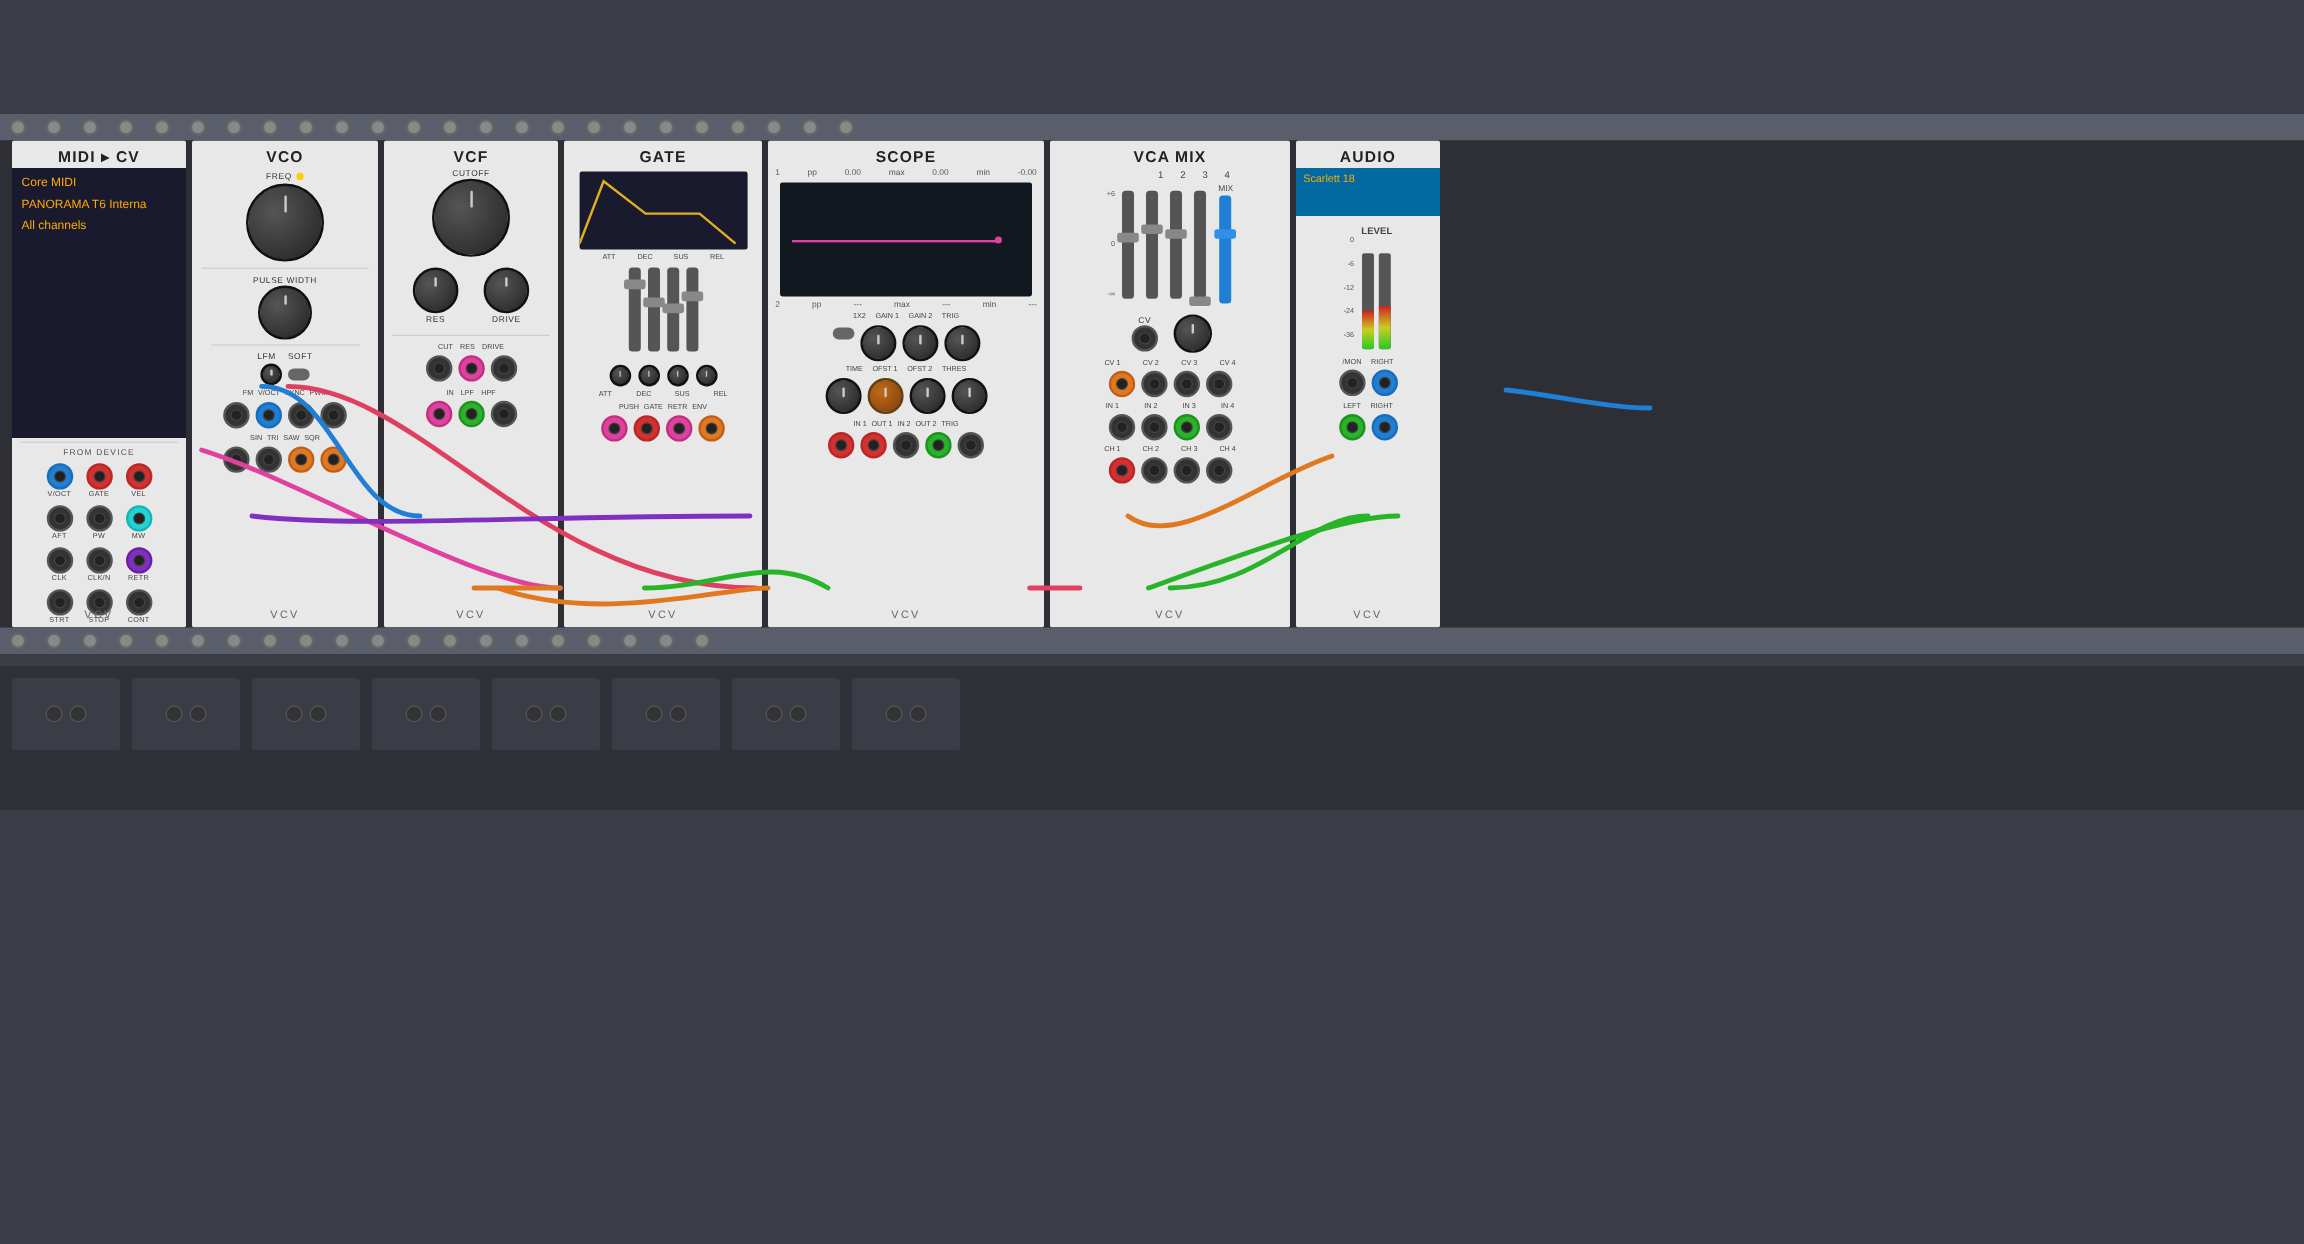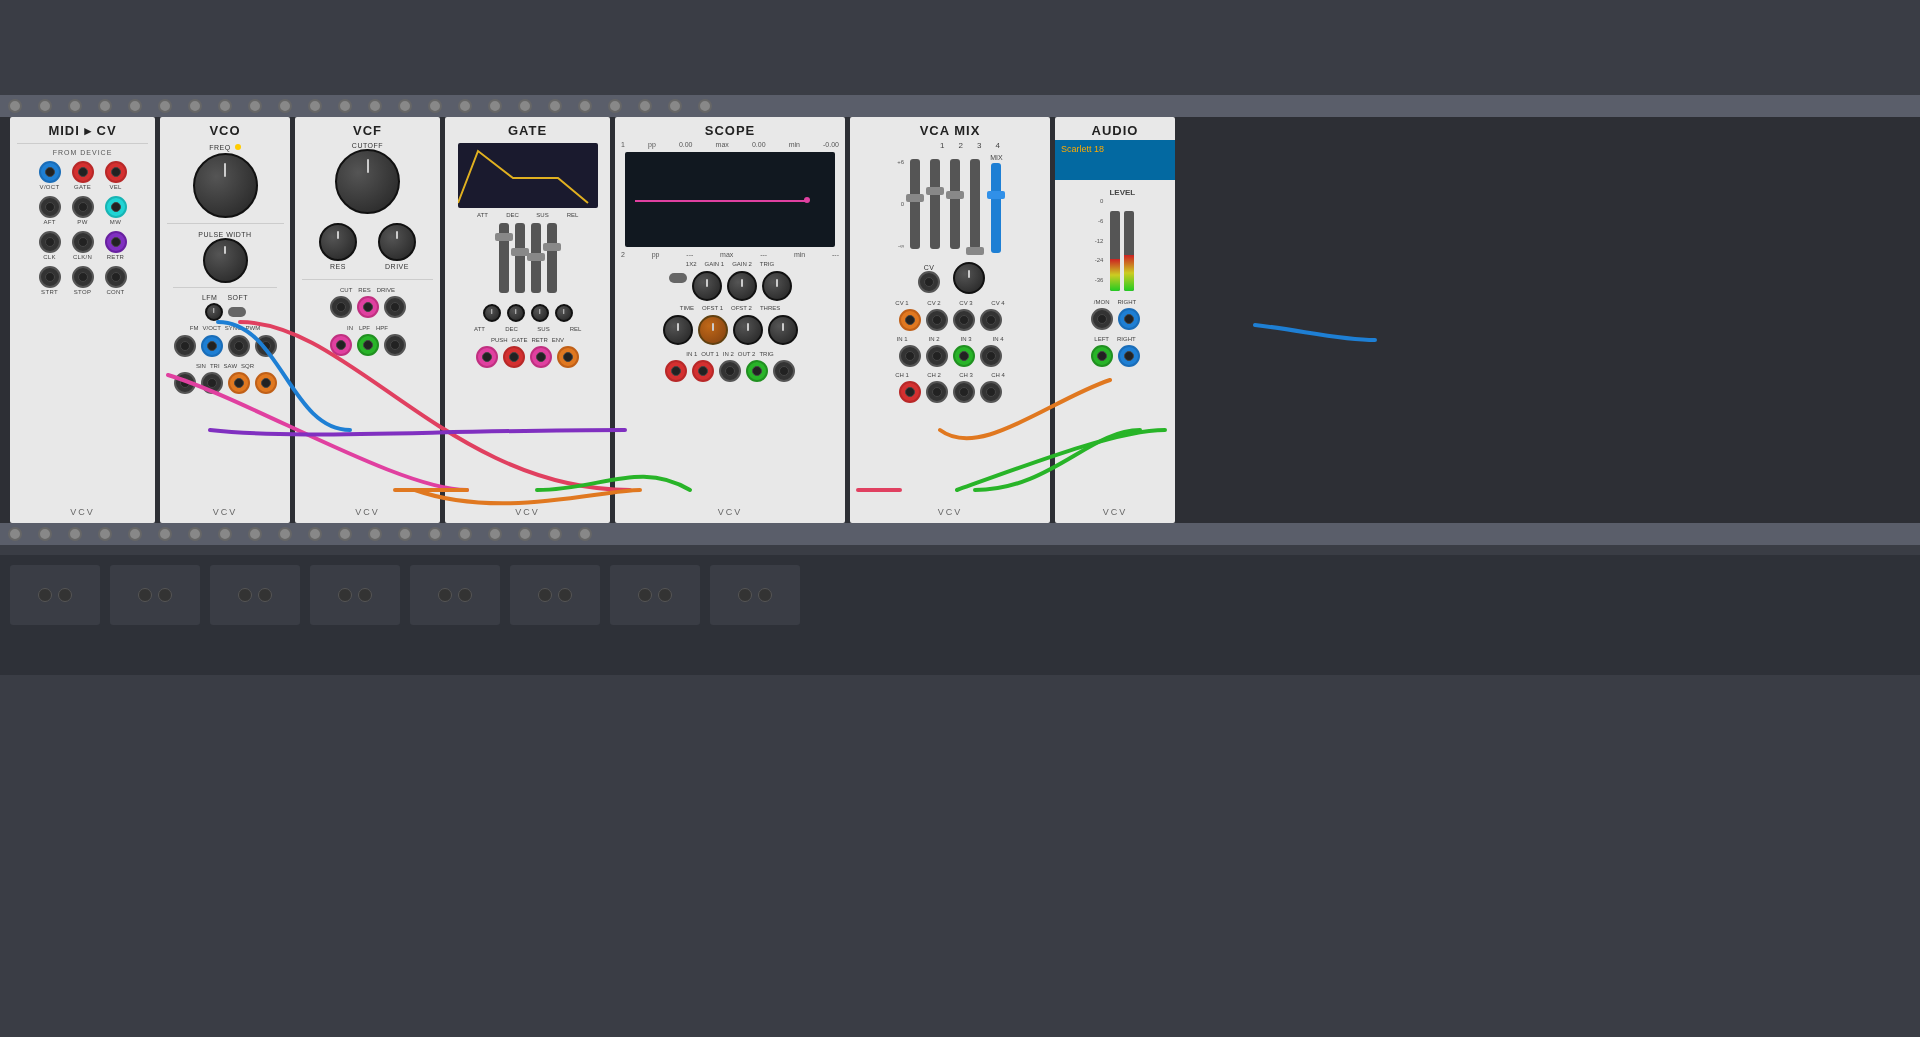--- a/index.html
+++ b/index.html
@@ -226,21 +226,21 @@
 
     .midi-menu-item {
       font-size: 10px;
       color: #ffaa00;
       cursor: pointer;
       padding: 2px 0;
     }
 
     
     .module-vco {
-      width: 130px;
+      width: 155px;
     }
 
     
     .module-vcf {
       width: 145px;
     }
 
     
     .module-adsr {
       width: 165px;
@@ -489,20 +489,25 @@
     <div class="rail-screw"></div>
     <div class="rail-screw"></div>
     <div class="rail-screw"></div>
     <div class="rail-screw"></div>
   </div>
 
   <div class="modules-container">
 
     <div class="module module-midi">
       <div class="module-title">MIDI ▸ CV</div>
+      <div class="midi-menu">
+        <div class="midi-menu-item">Core MIDI</div>
+        <div class="midi-menu-item">PANORAMA T6 Interna</div>
+        <div class="midi-menu-item">All channels</div>
+      </div>
       <div class="h-divider"></div>
       <div class="section-label">FROM DEVICE</div>
 
       <div class="port-row">
         <div class="port-group">
           <div class="jack jack-blue"></div>
           <div class="jack-label">V/OCT</div>
         </div>
         <div class="port-group">
           <div class="jack jack-red"></div>

